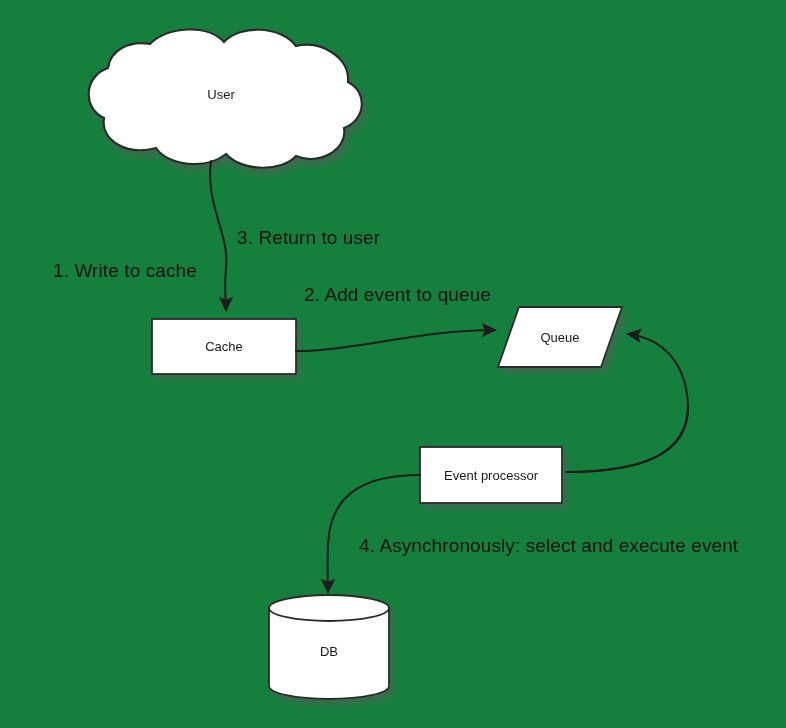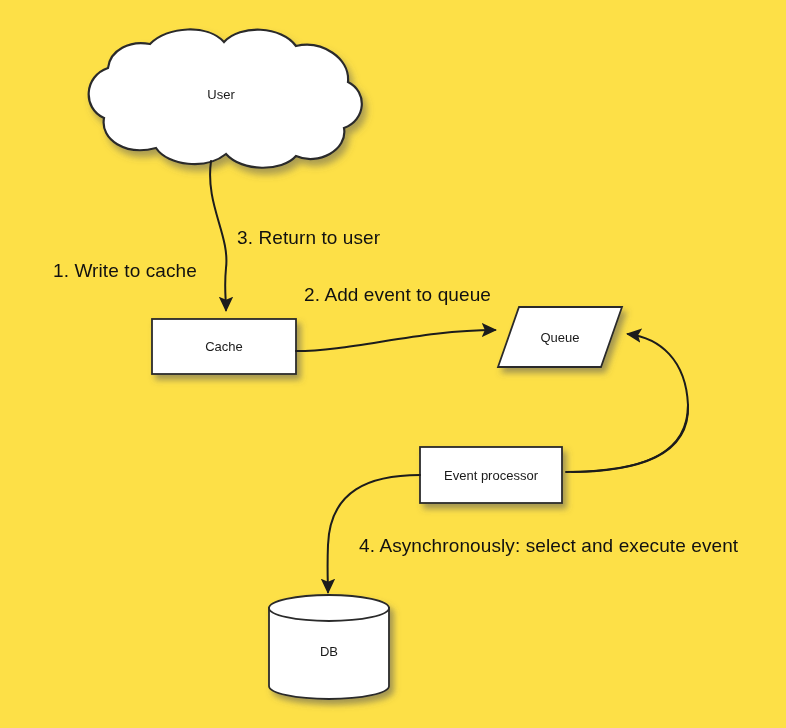--- a/index.html
+++ b/index.html
@@ -12,21 +12,21 @@
     width: 786px;
     height: 728px;
     font-family: "Liberation Sans", sans-serif;
     color: #111111;
     overflow: hidden;
   }
   #diagram-canvas {
     position: relative;
     width: 786px;
     height: 728px;
-    background: #fde047;
+    background: #15803d;
   }
   #diagram-svg {
     position: absolute;
     top: 0;
     left: 0;
     width: 786px;
     height: 728px;
   }
   .node-label {
     font-family: "Liberation Sans", sans-serif;

